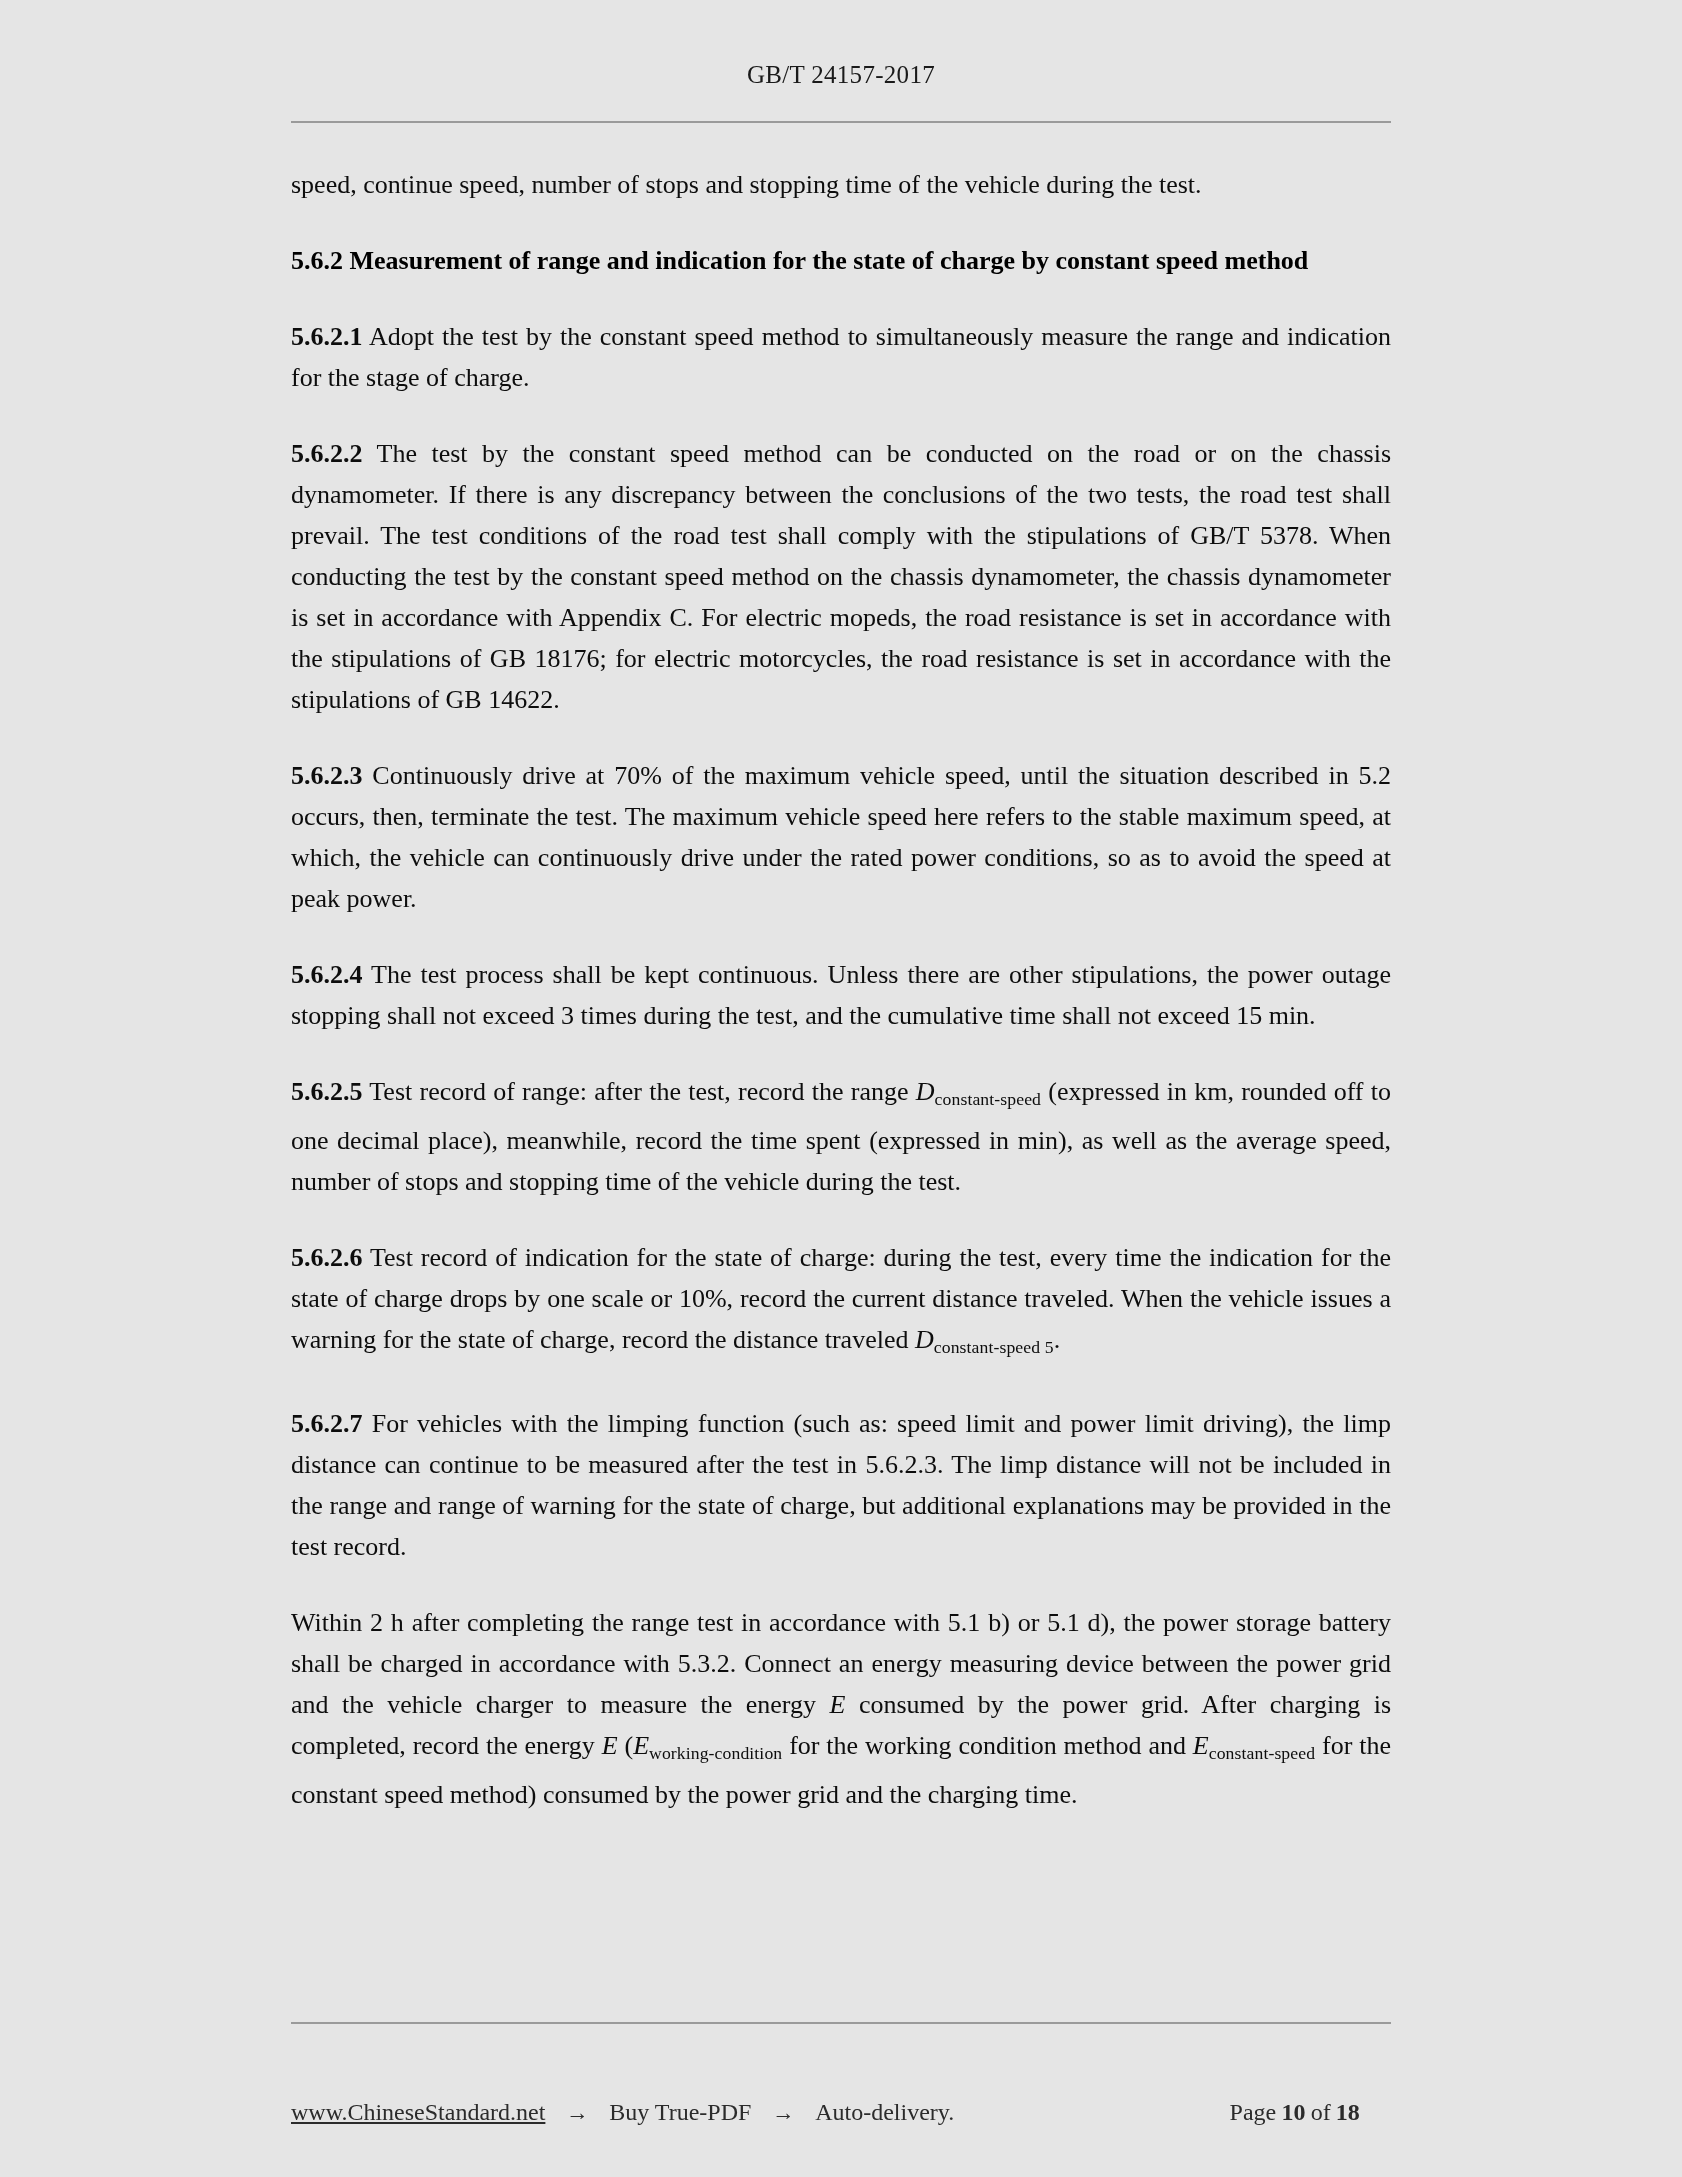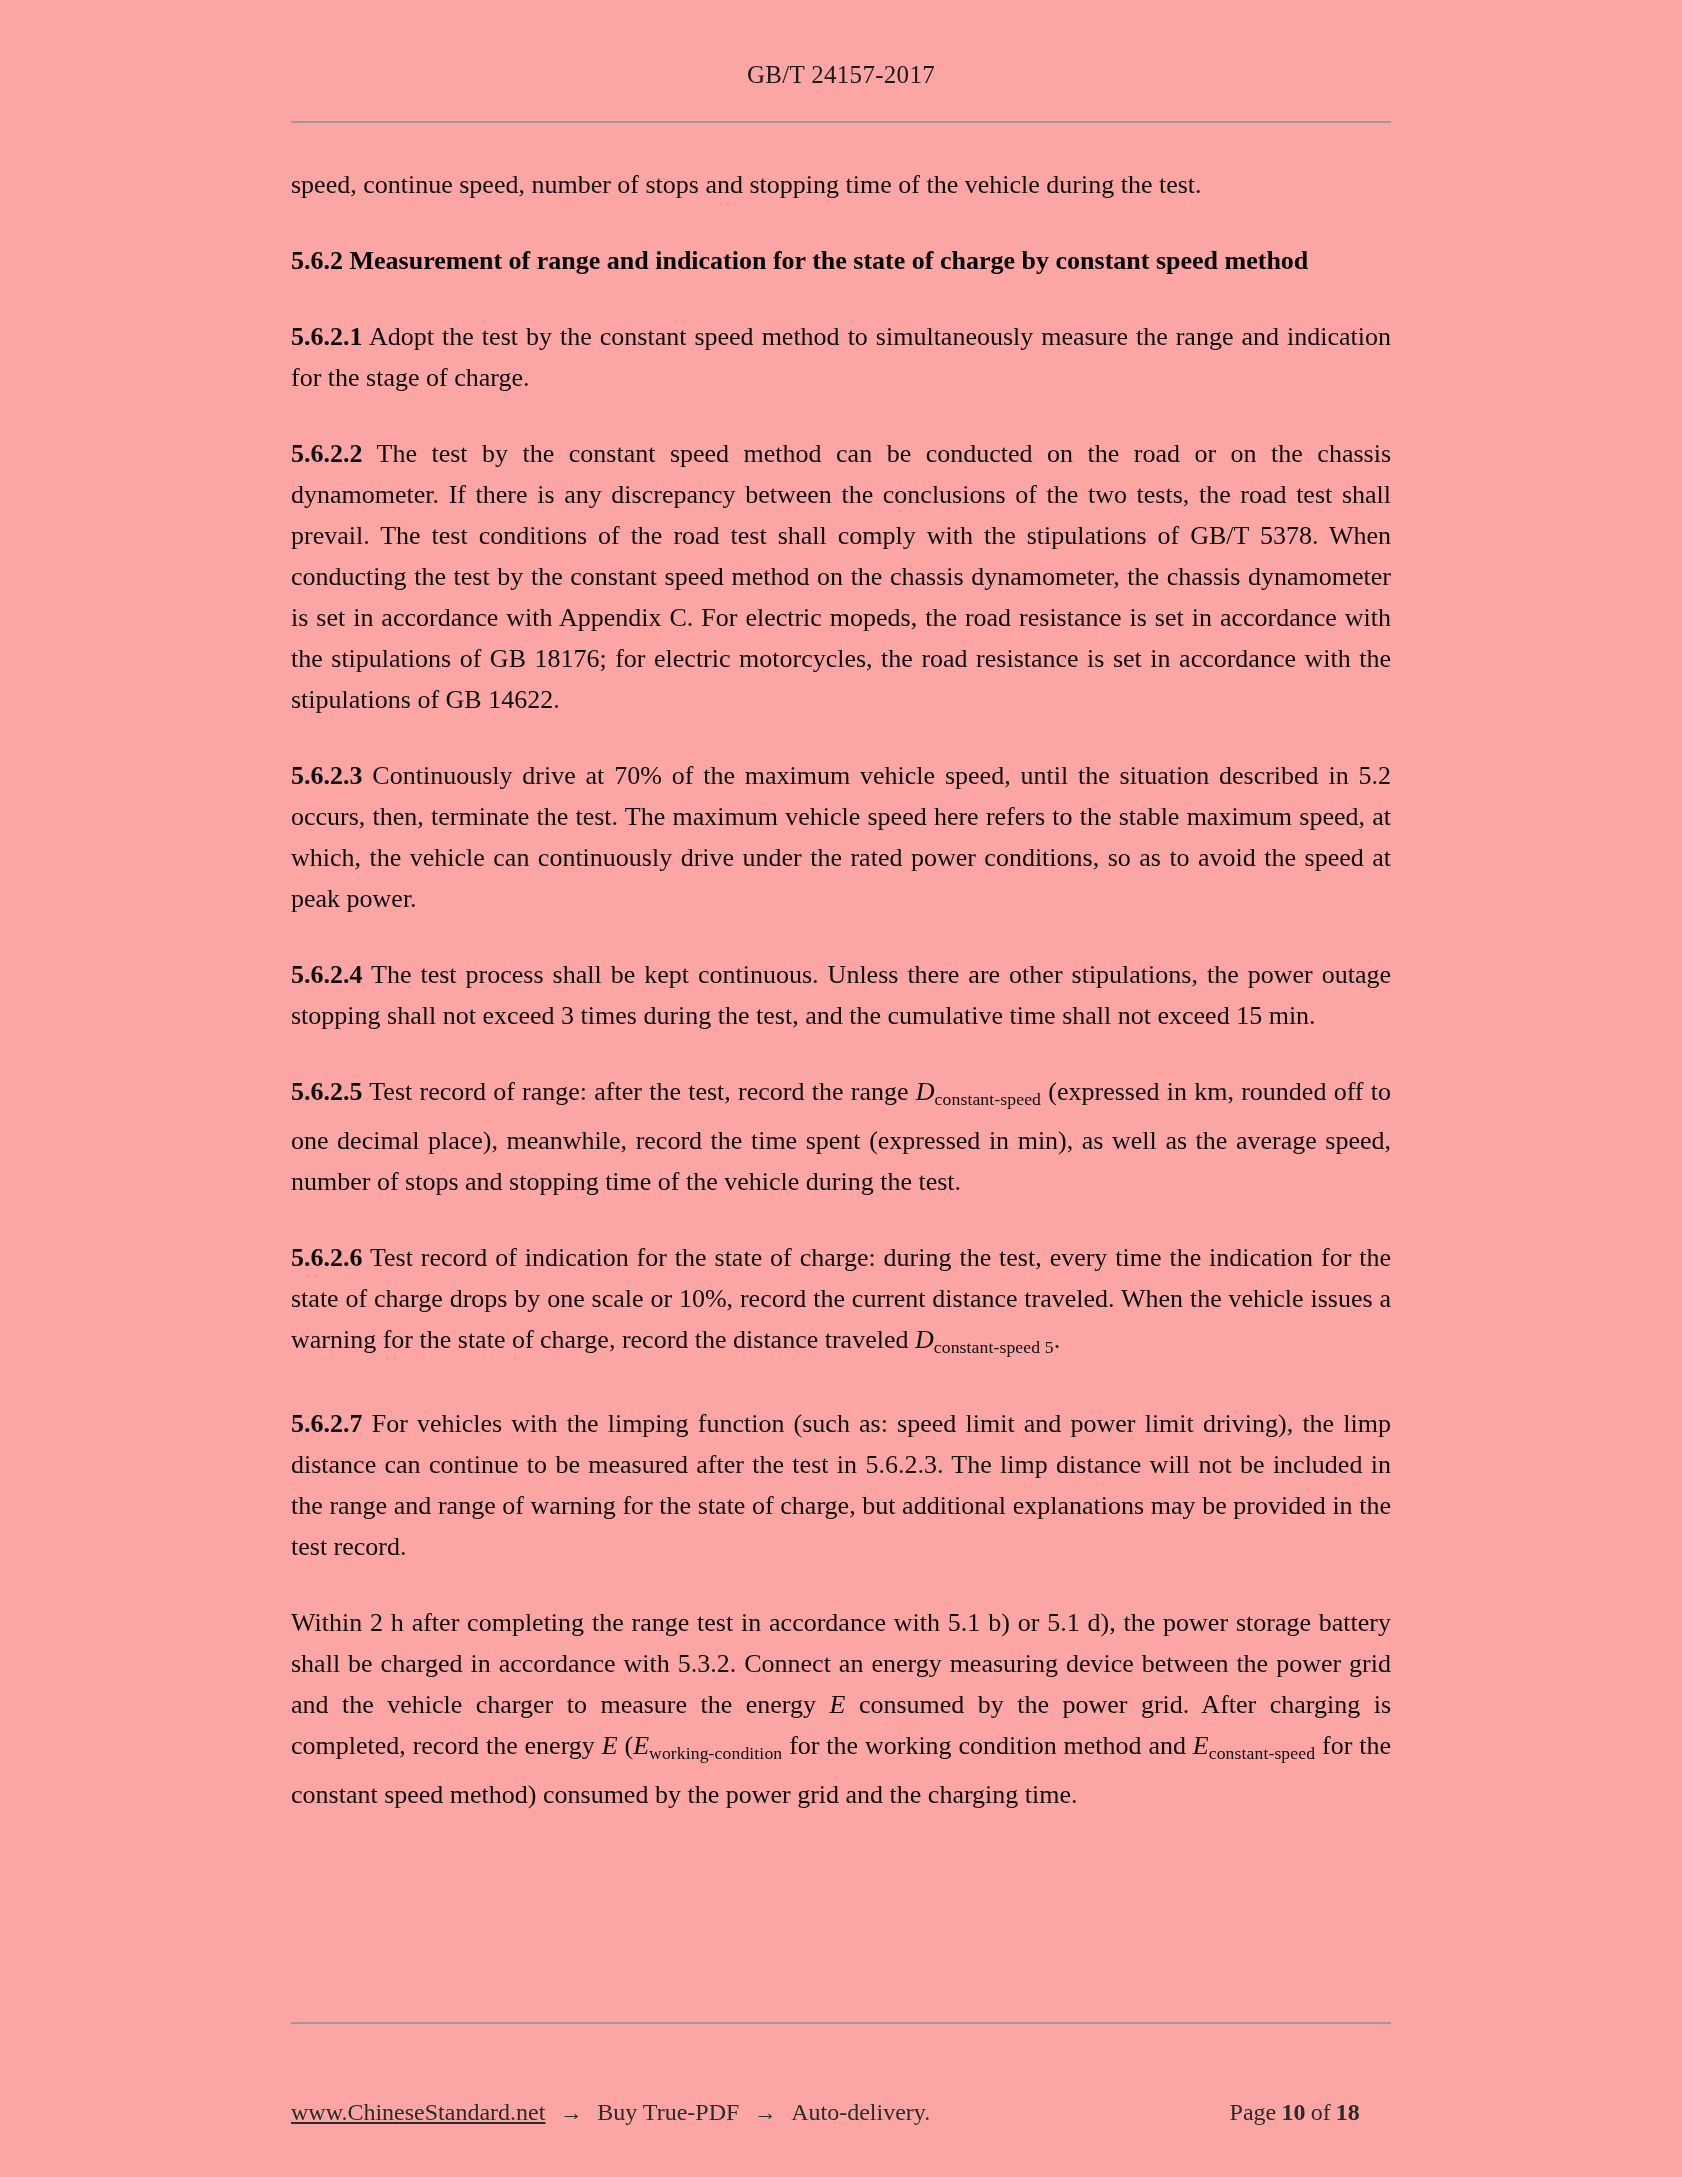--- a/index.html
+++ b/index.html
@@ -5,21 +5,21 @@
   html, body {
     margin: 0;
     padding: 0;
     background: #ffffff;
   }
   .page {
     position: relative;
     width: 1683px;
     height: 2177px;
     margin: 0 auto;
-    background: #fca5a5;
+    background: #e5e5e5;
     font-family: "Liberation Serif", "DejaVu Serif", serif;
     color: #000000;
     box-sizing: border-box;
     overflow: hidden;
   }
 
   
   .page-header {
     position: absolute;
     top: 61px;
@@ -97,21 +97,21 @@
     left: 291px;
     width: 1100px;
     display: flex;
     align-items: baseline;
     font-size: 24px;
     color: #2b2b2b;
   }
   .footer-left {
     display: flex;
     align-items: baseline;
-    gap: 13px;
+    gap: 19px;
     white-space: nowrap;
   }
   .footer-link {
     text-decoration: underline;
     color: #2b2b2b;
   }
   .arrow {
     font-size: 22.5px;
     padding: 0 1.7px;
   }

